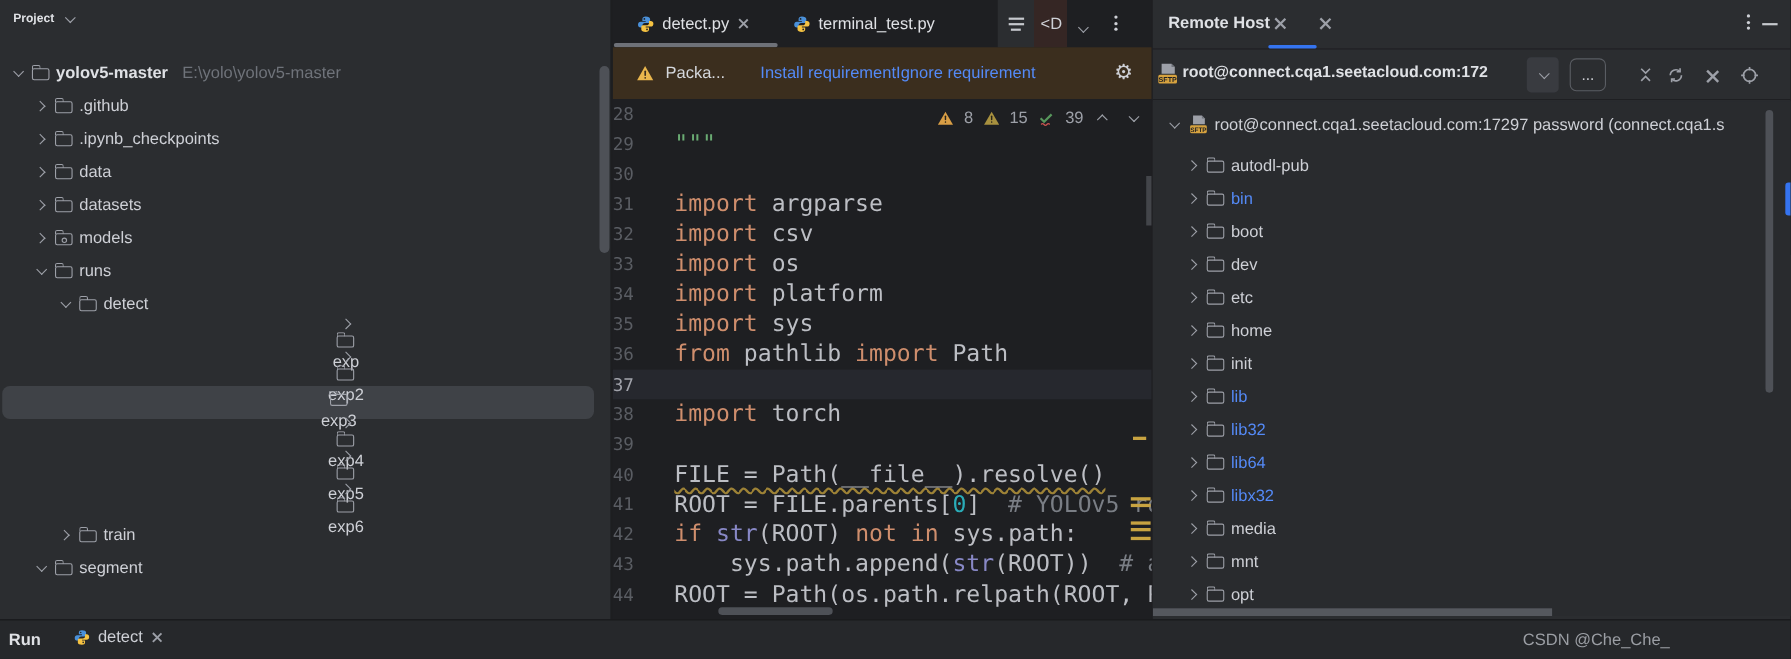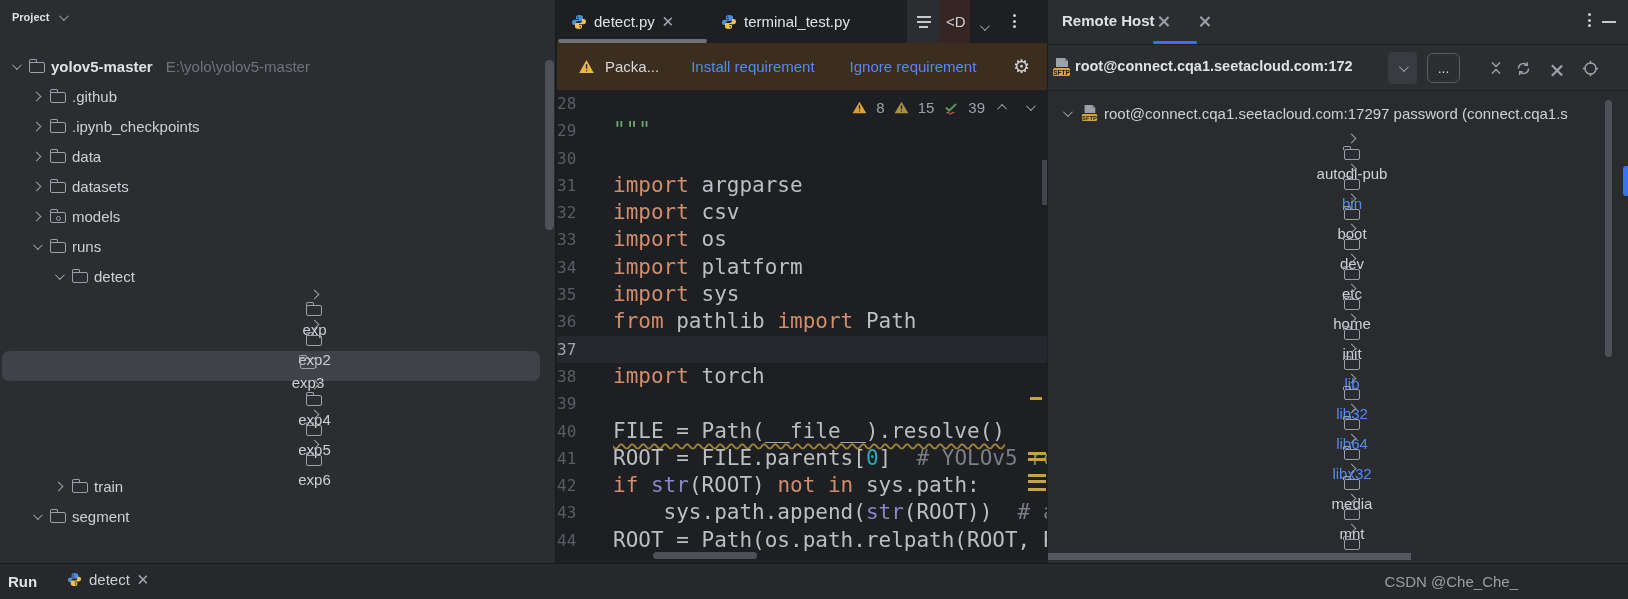--- a/index.html
+++ b/index.html
@@ -42,21 +42,21 @@
   .root-path { color:#6f737a; margin-left:8px; }
   .pp-scroll { position:absolute; right:1px; top:60px; width:9px; height:170px;
                background:#4e5157; border-radius:5px; }
 
   
   .editor { position:absolute; left:557px; top:0; width:490px; height:563px;
             background:#1e1f22; overflow:hidden; }
   .tabbar { position:relative; height:43px; }
   .tab { position:absolute; top:0; height:43px; display:flex; align-items:center; gap:7px;
          padding:0 14px; font-size:15px; color:#dfe1e5; }
-  .tab1 { left:0;align-items:center; } .tab2 { left:150px; }
+  .tab1 { left:8px;align-items:center; } .tab2 { left:150px; }
   .tab-underline { position:absolute; left:1px; top:39px; width:149px; height:4px;
                    background:#6e7178; border-radius:2px; }
   .struct-btn { position:absolute; left:350px; top:0; width:33px; height:43px; background:#2b2d30;
                 display:flex; flex-direction:column; gap:3px; justify-content:center; align-items:center; }
   .struct-btn i { height:2px; background:#c6c9ce; }
   .runchip { position:absolute; left:383px; top:0; width:30px; height:43px; background:#352624;
              color:#ced0d6; font-size:15px; display:flex; align-items:center; padding-left:6px;
              overflow:hidden; white-space:nowrap; }
   .tb-chev { position:absolute; left:423px; top:17px; }
   .tb-dots { position:absolute; left:456px; top:14px; }
@@ -109,21 +109,21 @@
              border-radius:6px; color:#ced0d6; font-size:14px; display:flex; align-items:center;
              justify-content:center; }
   .rh-ic { position:absolute; top:15px; }
   .rh-ic svg { display:block; }
 
   .rh-tree { position:absolute; left:0; top:92px; width:580px; height:468px; background:#292b2e;
              overflow:hidden; }
   .rh-root { position:absolute; left:0; top:6px; width:560px; display:flex; align-items:center;
              gap:6px; height:30px; font-size:15px; white-space:nowrap; overflow:hidden; padding-left:10px; }
   .rh-rows { position:absolute; left:0; top:43px; width:100%; }
-  .rr { display:flex; align-items:center; height:30px; font-size:15px; gap:5px; padding-left:27px;flex-direction:column; }
+  .rr { display:flex; align-items:center; height:30px; font-size:15px; gap:5px; padding-left:27px; }
   .rr .lb { margin-left:1px; }
   .rr .lb.link { color:#548af7; }
   .rh-vscroll { position:absolute; left:557px; top:8px; width:7px; height:257px;
                 background:#4e5157; border-radius:4px; }
   .rh-hscroll { position:absolute; left:0px; top:461px; width:363px; height:7px; background:#55585e; }
 
   
   .bottom-bar { position:absolute; left:0; top:563px; width:100%; height:36px; background:#26282b;
                 border-top:1px solid #17181a; }
   .run-title { position:absolute; left:8px; top:9px; font-size:15px; font-weight:bold; color:#dfe1e5; }
@@ -295,21 +295,21 @@
     </div>
 
     <div class="banner">
       <svg class="warn-tri" viewBox="0 0 16 15">
         <path d="M8 1 L15.3 14 H0.7 Z" fill="#e9b64d"></path>
         <rect x="7.3" y="5" width="1.5" height="5" rx=".7" fill="#3b2e1e"></rect>
         <rect x="7.3" y="11" width="1.5" height="1.5" rx=".7" fill="#3b2e1e"></rect>
       </svg>
       <span class="msg">Packa...</span>
       <span class="lnk" style="margin-left:32px">Install requirement</span>
-      <span class="lnk" style="margin-left:35px">Ignore requirement</span>
+      <span class="lnk" style="">Ignore requirement</span>
       <span class="gear">⚙</span>
     </div>
 
     <div class="code">
       <div class="cl"><span class="ln">28</span></div>
       <div class="cl"><span class="ln">29</span><span class="ct"><span class="str">"""</span></span></div>
       <div class="cl"><span class="ln">30</span></div>
       <div class="cl"><span class="ln">31</span><span class="ct"><span class="kw">import</span><span class="tx"> argparse</span></span></div>
       <div class="cl"><span class="ln">32</span><span class="ct"><span class="kw">import</span><span class="tx"> csv</span></span></div>
       <div class="cl"><span class="ln">33</span><span class="ct"><span class="kw">import</span><span class="tx"> os</span></span></div>

